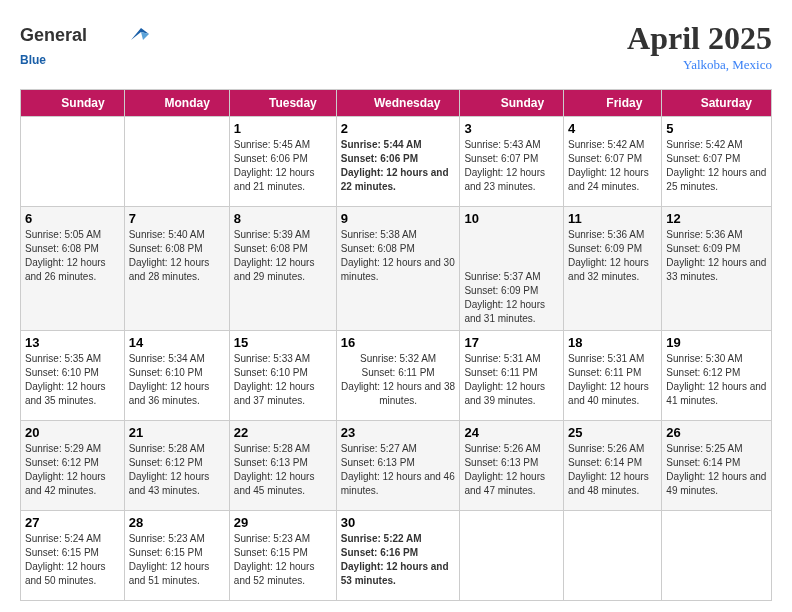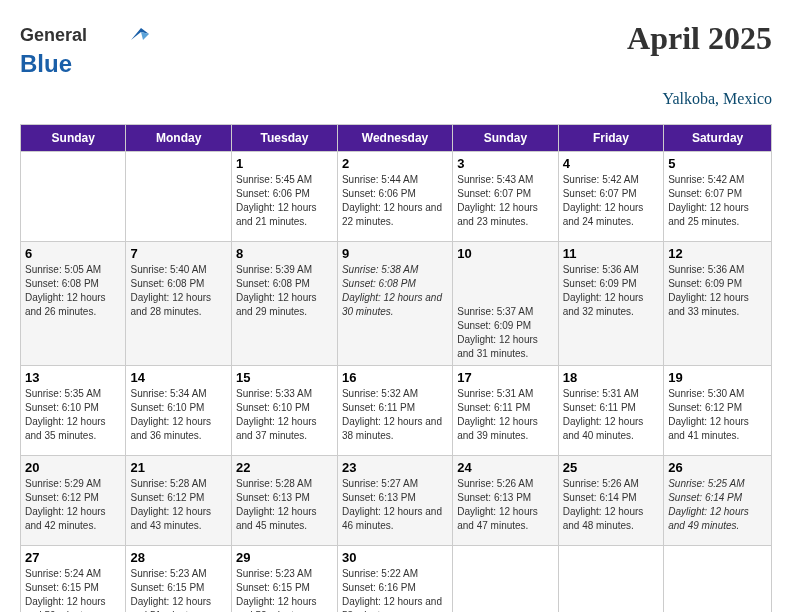--- a/index.html
+++ b/index.html
@@ -19,54 +19,53 @@
     .logo {
       display: flex;
       align-items: center;
     }
     .logo-text-general {
       font-size: 18px;
       font-weight: bold;
       color: #333;
     }
     .logo-text-blue {
-      font-size: 24px;
+      font-size: 12px;
       font-weight: bold;
       color: #1a5fa8;
     }
     .logo-icon {
       width: 30px;
       height: 30px;
       margin-left: 2px;
     }
     .title-block {
       text-align: right;
       font-family: Liberation Serif, serif;
     }
     .title-block h1 {
       font-size: 32px;
       color: #333;
       font-weight: bold;
     }
     .title-block h2 {
-      font-size: 16px;
-      color: #0c4a6e;
+      font-size: 13px;
+      color: #3b82f6;
       font-weight: normal;
-      margin-top: 33px;
     }
     table {
       width: 100%;
       border-collapse: collapse;
       font-size: 11px;
     }
     thead tr th {
-      background-color: #4c1d95;
+      background-color: #be185d;
       color: #fff;
-      padding: 6px 0;
-      text-align: center;
+      padding: 6px 19px;
+      text-align: right;
       font-size: 12px;
       font-weight: bold;
       border: 1px solid #ccc;
     }
     tbody tr td {
       border: 1px solid #ccc;
       padding: 4px;
       vertical-align: top;
       min-height: 80px;
       height: 90px;
@@ -133,21 +132,21 @@
         <td class="empty-cell"></td>
         <td class="empty-cell"></td>
         <td>
           <span class="day-number">1</span>
           <div class="day-info" style="white-space: pre-line;">Sunrise: 5:45 AM
 Sunset: 6:06 PM
 Daylight: 12 hours and 21 minutes.</div>
         </td>
         <td>
           <span class="day-number">2</span>
-          <div class="day-info" style="white-space: pre-line;">Sunrise: 5:44 AM
+          <div class="day-info" style="white-space: pre-line; font-weight: bold;">Sunrise: 5:44 AM
 Sunset: 6:06 PM
 Daylight: 12 hours and 22 minutes.</div>
         </td>
         <td>
           <span class="day-number">3</span>
           <div class="day-info" style="white-space: pre-line;">Sunrise: 5:43 AM
 Sunset: 6:07 PM
 Daylight: 12 hours and 23 minutes.</div>
         </td>
         <td>
@@ -177,21 +176,21 @@
 Daylight: 12 hours and 28 minutes.</div>
         </td>
         <td>
           <span class="day-number">8</span>
           <div class="day-info" style="white-space: pre-line;">Sunrise: 5:39 AM
 Sunset: 6:08 PM
 Daylight: 12 hours and 29 minutes.</div>
         </td>
         <td>
           <span class="day-number">9</span>
-          <div class="day-info" style="white-space: pre-line; font-style: italic;">Sunrise: 5:38 AM
+          <div class="day-info" style="white-space: pre-line;">Sunrise: 5:38 AM
 Sunset: 6:08 PM
 Daylight: 12 hours and 30 minutes.</div>
         </td>
         <td>
           <span class="day-number">10</span>
           <div class="day-info" style="white-space: pre-line; margin-top: 44px;">Sunrise: 5:37 AM
 Sunset: 6:09 PM
 Daylight: 12 hours and 31 minutes.</div>
         </td>
         <td>
@@ -221,21 +220,21 @@
 Daylight: 12 hours and 36 minutes.</div>
         </td>
         <td>
           <span class="day-number">15</span>
           <div class="day-info" style="white-space: pre-line;">Sunrise: 5:33 AM
 Sunset: 6:10 PM
 Daylight: 12 hours and 37 minutes.</div>
         </td>
         <td>
           <span class="day-number">16</span>
-          <div class="day-info" style="white-space: pre-line;">Sunrise: 5:32 AM
+          <div class="day-info" style="white-space: pre-line; text-align: center;">Sunrise: 5:32 AM
 Sunset: 6:11 PM
 Daylight: 12 hours and 38 minutes.</div>
         </td>
         <td>
           <span class="day-number">17</span>
           <div class="day-info" style="white-space: pre-line;">Sunrise: 5:31 AM
 Sunset: 6:11 PM
 Daylight: 12 hours and 39 minutes.</div>
         </td>
         <td>
@@ -283,21 +282,21 @@
 Daylight: 12 hours and 47 minutes.</div>
         </td>
         <td>
           <span class="day-number">25</span>
           <div class="day-info" style="white-space: pre-line;">Sunrise: 5:26 AM
 Sunset: 6:14 PM
 Daylight: 12 hours and 48 minutes.</div>
         </td>
         <td>
           <span class="day-number">26</span>
-          <div class="day-info" style="white-space: pre-line; font-style: italic;">Sunrise: 5:25 AM
+          <div class="day-info" style="white-space: pre-line;">Sunrise: 5:25 AM
 Sunset: 6:14 PM
 Daylight: 12 hours and 49 minutes.</div>
         </td>
       </tr>
       <tr>
         <td>
           <span class="day-number">27</span>
           <div class="day-info" style="white-space: pre-line;">Sunrise: 5:24 AM
 Sunset: 6:15 PM
 Daylight: 12 hours and 50 minutes.</div>
@@ -309,21 +308,21 @@
 Daylight: 12 hours and 51 minutes.</div>
         </td>
         <td>
           <span class="day-number">29</span>
           <div class="day-info" style="white-space: pre-line;">Sunrise: 5:23 AM
 Sunset: 6:15 PM
 Daylight: 12 hours and 52 minutes.</div>
         </td>
         <td>
           <span class="day-number">30</span>
-          <div class="day-info" style="white-space: pre-line;">Sunrise: 5:22 AM
+          <div class="day-info" style="white-space: pre-line; font-weight: bold;">Sunrise: 5:22 AM
 Sunset: 6:16 PM
 Daylight: 12 hours and 53 minutes.</div>
         </td>
         <td class="empty-cell"></td>
         <td class="empty-cell"></td>
         <td class="empty-cell"></td>
       </tr>
     </tbody>
 </table>
 

